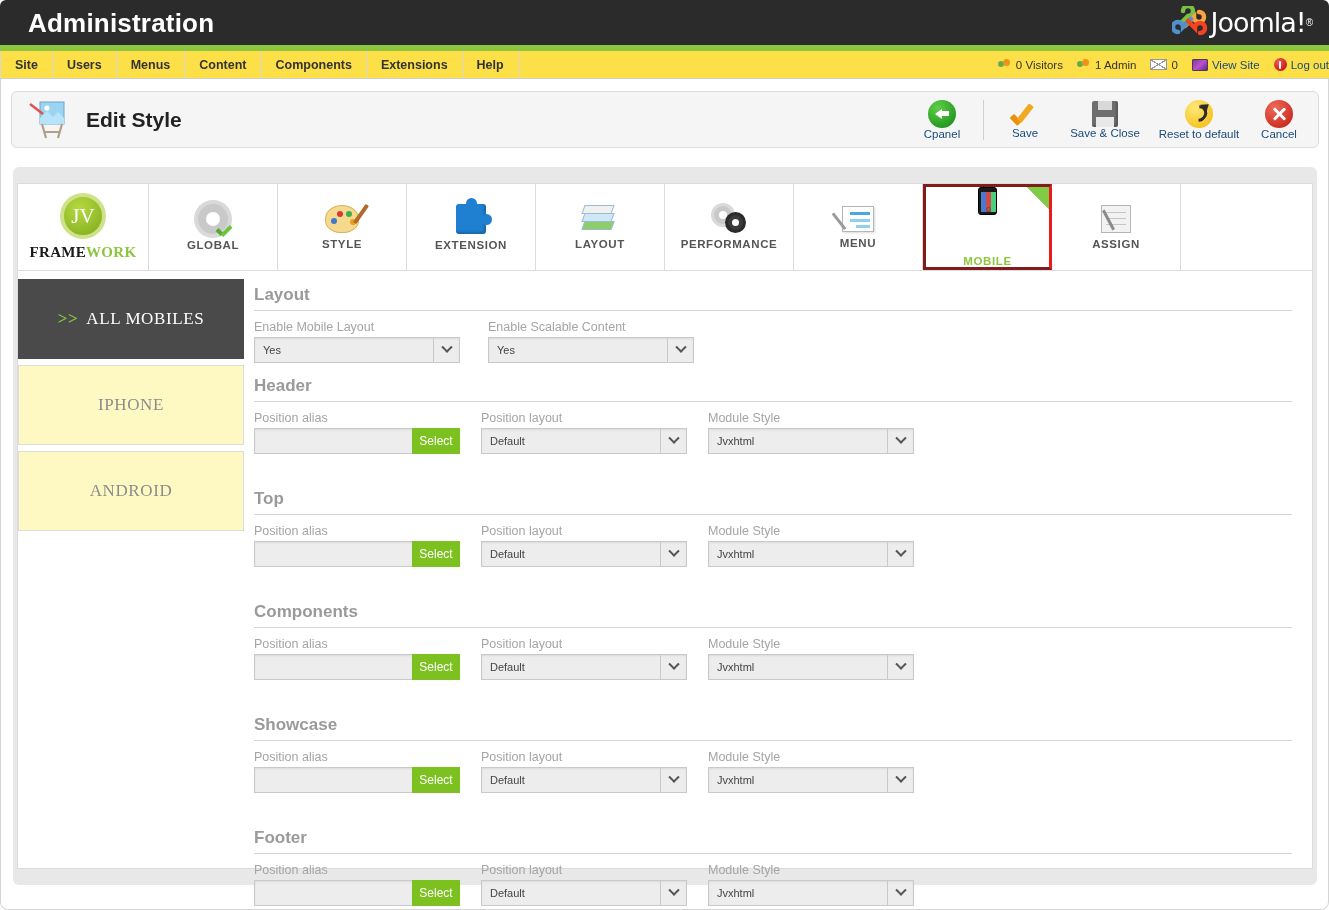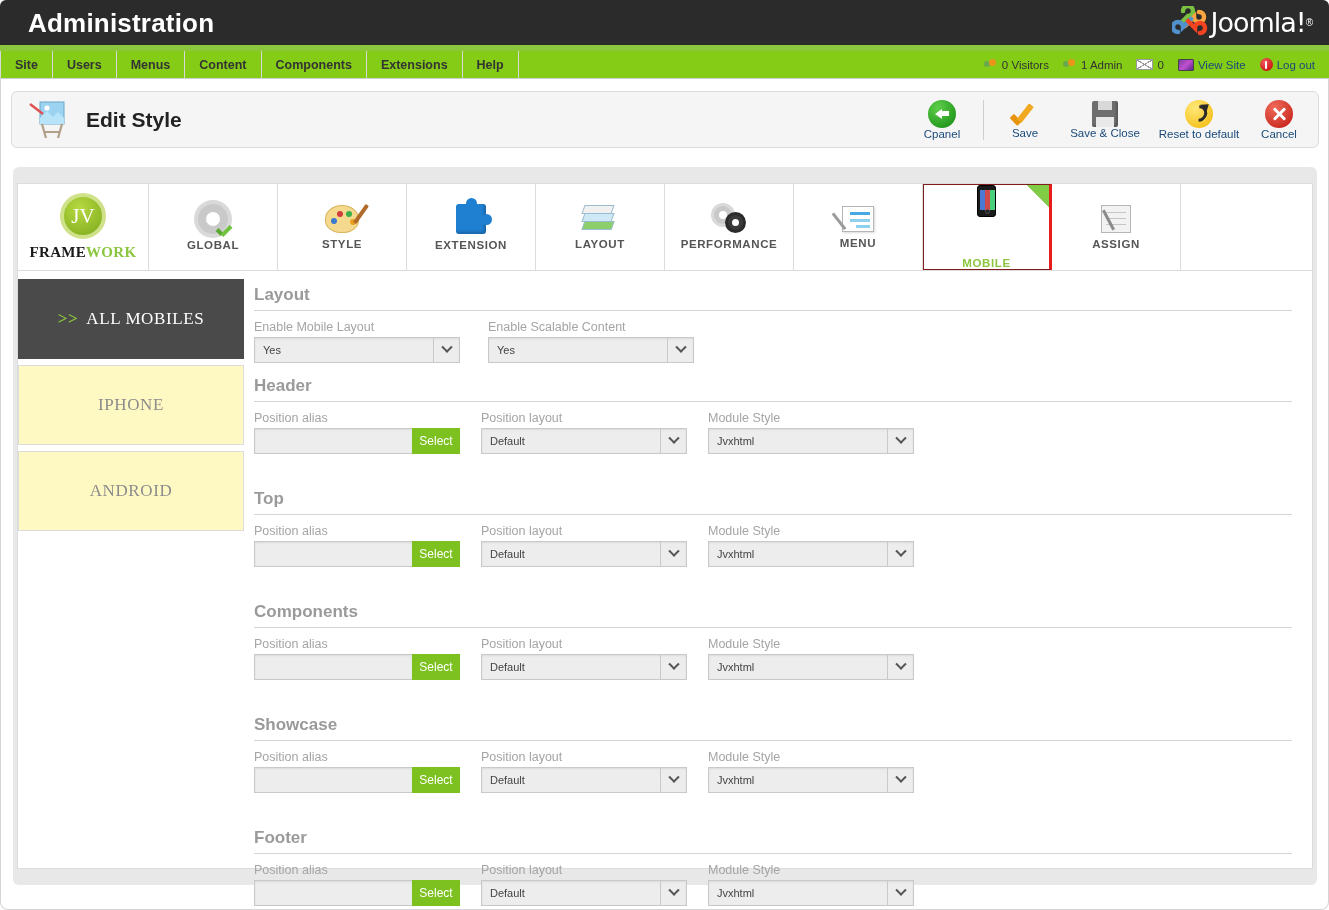--- a/index.html
+++ b/index.html
@@ -32,35 +32,35 @@
     font-family:"DejaVu Sans", sans-serif; font-weight:400;
   }
   .greenstripe {
     position:absolute; left:0; top:45px; width:1329px; height:6px;
     background:#8cc63e;
   }
 
   
   .menubar {
     position:absolute; left:0; top:51px; width:1329px; height:28px;
-    background:#84cc16;
+    background:#fde047;
     border-bottom:1px solid #cfcfcf;
     display:flex; align-items:stretch;
   }
   .menu-item {
     padding:0 14px; display:flex; align-items:center;
     font-size:12.5px; font-weight:bold; color:#333;
     border-right:1px solid #d8d8d8;
     cursor:pointer;
   }
   .menu-item:first-child { border-left:1px solid #d8d8d8; }
   .menu-spacer { flex:1; }
   .status-area {
     display:flex; align-items:center; gap:14px;
-    padding-right:14px; font-size:11.5px; color:#1a4a7a;
+    font-size:11.5px; color:#1a4a7a;
   }
   .status-item { display:flex; align-items:center; gap:4px; cursor:pointer; }
   .status-item.plain { color:#333; cursor:default; }
   .ico-people {
     width:14px; height:12px; position:relative; display:inline-block;
   }
   .ico-people:before {
     content:""; position:absolute; left:0; top:2px; width:6px; height:6px;
     border-radius:50%; background:#6aa84f;
   }
@@ -200,21 +200,21 @@
   .fwtab {
     width:129px; border-right:1px solid #dcdcdc;
     display:flex; flex-direction:column; align-items:center;
     justify-content:center; gap:5px; cursor:pointer; position:relative;
     background:#fff;
   }
   .fwtab.brand { width:131px; }
   .fwtab .tl {
     font-size:11.5px; font-weight:bold; color:#555; letter-spacing:.6px;
   }
-  .fwtab.active { border:1px solid #7f1d1d; border-right:3px solid #e81c1c;gap:40px; }
+  .fwtab.active { border:3px solid #7f1d1d; border-right:3px solid #e81c1c;gap:40px; }
   .fwtab.active .tl { color:#8cc63e; }
   .corner-flag {
     position:absolute; right:0; top:0; width:0; height:0;
     border-top:22px solid #3faa2c; border-left:22px solid transparent;
   }
   .corner-flag:after {
     content:""; position:absolute; left:-22px; top:-22px;
     border-top:22px solid #8cd44a; border-left:22px solid transparent;
     opacity:.85;
   }

